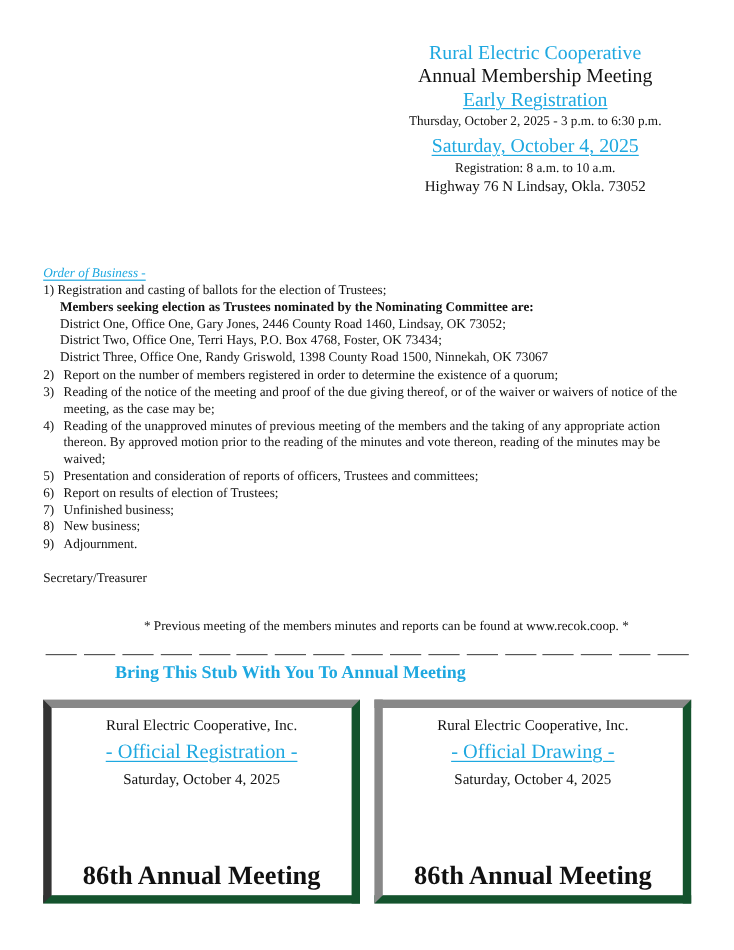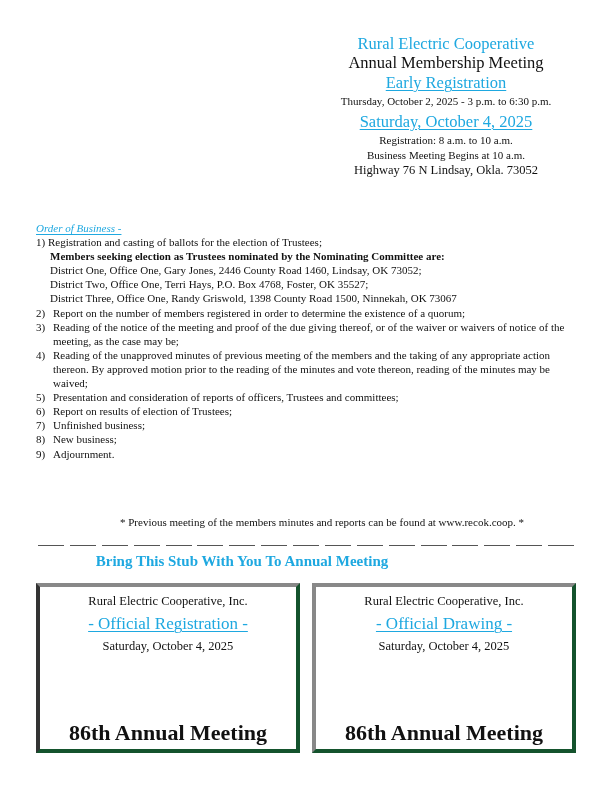--- a/index.html
+++ b/index.html
@@ -29,49 +29,48 @@
     .item .num { width:17px; flex:0 0 17px; }
     .item .txt { flex:1; white-space:normal; }
     .sig { margin-top:14px; }
 
     #footnote { position:absolute; left:16px; width:612px; top:516px; text-align:center; font-size:11px; }
     #dashes { position:absolute; left:38px; width:536px; top:545px; display:flex; justify-content:space-between; }
     #dashes span { display:block; width:26px; border-top:1.5px solid #555; }
     #stub-title { position:absolute; left:0; width:484px; top:553px; text-align:center;
                   font-size:15px; font-weight:bold; color:#1ea8e0; }
 
-    .stub { position:absolute; top:583px; height:170px; border:4px solid #14532d; box-sizing:border-box; text-align:center; }
+    .stub { position:absolute; top:583px; height:170px; border:7px solid #14532d; box-sizing:border-box; text-align:center; }
     #stub-left { left:36px; width:264px; }
     #stub-right { left:312px; width:264px; border-left-color:#888; border-top-color:#888; }
     #stub-left { border-top-color:#888; border-left-color:#333; }
     .stub-coop { margin-top:6px; font-size:12.5px; line-height:16px; }
     .stub-type { font-size:17px; line-height:22px; margin-top:4px; }
     .stub-date { font-size:12.5px; line-height:16px; margin-top:3px; }
     .stub-annual { position:absolute; left:0; right:0; bottom:2px; font-size:22px; font-weight:bold; line-height:28px; }
   </style>
 </head>
 <body>
 
 <div id="header">
   <div class="h-coop cyan">Rural Electric Cooperative</div>
   <div class="h-meeting">Annual Membership Meeting</div>
   <div class="h-early cyan ul">Early Registration</div>
   <div class="h-thursday">Thursday, October 2, 2025 - 3 p.m. to 6:30 p.m.</div>
   <div class="h-saturday cyan ul">Saturday, October 4, 2025</div>
   <div class="h-small">Registration: 8 a.m. to 10 a.m.</div>
-  <div class="h-small">Business Meeting Begins at 10 a.m.</div>
   <div class="h-addr">Highway 76 N Lindsay, Okla. 73052</div>
 </div>
 
 <div id="body">
   <div class="line order-title cyan ul">Order of Business -</div>
   <div class="line">1) Registration and casting of ballots for the election of Trustees;</div>
   <div class="line indent1 bold">Members seeking election as Trustees nominated by the Nominating Committee are:</div>
   <div class="line indent1">District One, Office One, Gary Jones, 2446 County Road 1460, Lindsay, OK 73052;</div>
-  <div class="line indent1">District Two, Office One, Terri Hays, P.O. Box 4768, Foster, OK 35527;</div>
+  <div class="line indent1">District Two, Office One, Terri Hays, P.O. Box 4768, Foster, OK 73434;</div>
   <div class="line indent1">District Three, Office One, Randy Griswold, 1398 County Road 1500, Ninnekah, OK 73067</div>
 
   <div class="item">
     <span class="num">2)</span>
     <span class="txt">Report on the number of members registered in order to determine the existence of a quorum;</span>
   </div>
   <div class="item">
     <span class="num">3)</span>
     <span class="txt">Reading of the notice of the meeting and proof of the due giving thereof, or of the waiver or waivers of notice of the meeting, as the case may be;</span>
   </div>
@@ -94,20 +93,21 @@
   <div class="item">
     <span class="num">8)</span>
     <span class="txt">New business;</span>
   </div>
   <div class="item">
     <span class="num">9)</span>
     <span class="txt">Adjournment.</span>
   </div>
 
   <div class="sig">
+    <div class="line">Secretary/Treasurer</div>
   </div>
 </div>
 
 <div id="footnote">* Previous meeting of the members minutes and reports can be found at www.recok.coop. *</div>
 
 <div id="dashes">
   <span></span>
     <span></span>
   <span></span>
     <span></span>

